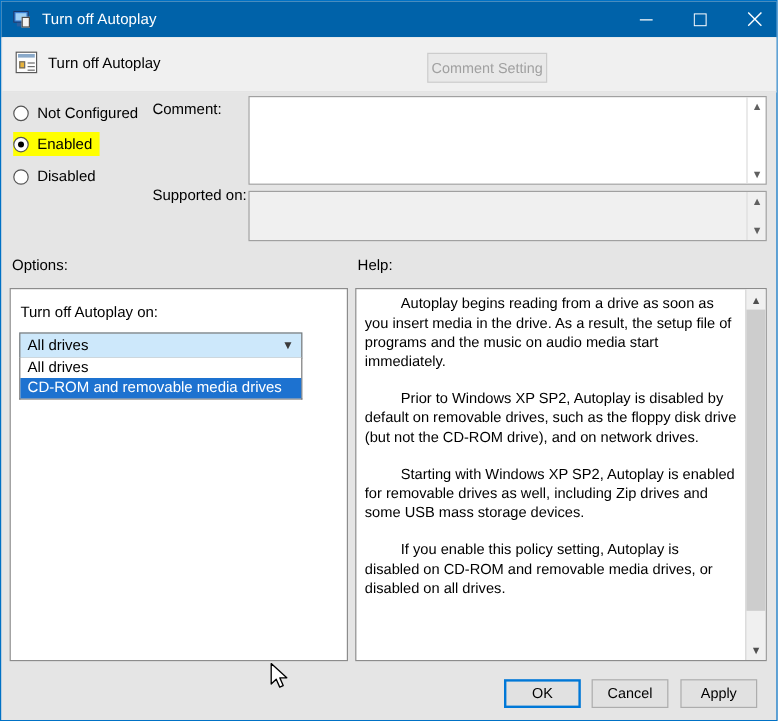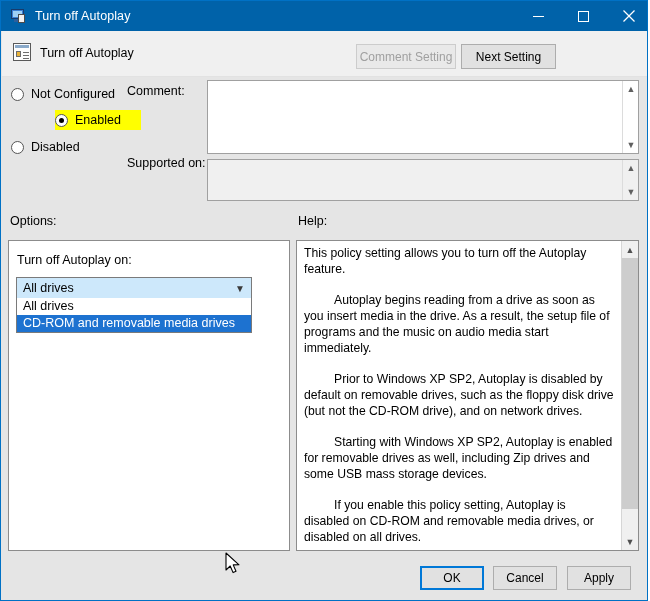--- a/index.html
+++ b/index.html
@@ -146,21 +146,21 @@
 
   
   .radio-row {
     position: absolute;
     left: 10px;
     height: 20px;
     display: flex;
     align-items: center;
   }
   #radio-not-configured { top: 83px; }
-  #radio-enabled { top: 109px; background: #ffff00; padding-right: 20px; margin-left: 44px; }
+  #radio-enabled { top: 109px; background: #ffff00; padding-right: 6px; }
   #radio-disabled { top: 136px; }
   .radio-mark {
     width: 13px; height: 13px;
     border: 1px solid #555555;
     border-radius: 50%;
     box-sizing: border-box;
     background: #fefefe;
     position: relative;
     flex: 0 0 auto;
   }
@@ -396,21 +396,20 @@
   <div id="header">
     <div id="header-icon">
       <div class="sq"></div>
       <div class="ln" style="top:8px"></div>
       <div class="ln" style="top:11px"></div>
       <div class="ln" style="top:14px"></div>
     </div>
     <div id="header-title">Turn off Autoplay</div>
   </div>
   <button class="topbtn" id="prev-setting">Comment Setting</button>
-  <button class="topbtn" id="next-setting">Next Setting</button>
 
   <div class="radio-row" id="radio-not-configured">
     <span class="radio-mark"></span>
     <span class="radio-label">Not Configured</span>
   </div>
   <div class="radio-row" id="radio-enabled">
     <span class="radio-mark on"></span>
     <span class="radio-label">Enabled</span>
   </div>
   <div class="radio-row" id="radio-disabled">
@@ -449,21 +448,20 @@
     </div>
     <div id="cursor">
       <svg width="18" height="25" viewBox="0 0 18 25">
         <path d="M1,1 L1,18 L5.2,14 L8.1,20.6 L11,19.3 L8.2,12.9 L14,12.8 Z" fill="#ffffff" stroke="#000000" stroke-width="1.1" stroke-linejoin="round"></path>
       </svg>
     </div>
   </div>
 
   <div id="help-panel">
     <div id="help-text">
-      <p>This policy setting allows you to turn off the Autoplay feature.</p>
       <p class="ind">Autoplay begins reading from a drive as soon as you insert media in the drive. As a result, the setup file of programs and the music on audio media start immediately.</p>
       <p class="ind">Prior to Windows XP SP2, Autoplay is disabled by default on removable drives, such as the floppy disk drive (but not the CD-ROM drive), and on network drives.</p>
       <p class="ind">Starting with Windows XP SP2, Autoplay is enabled for removable drives as well, including Zip drives and some USB mass storage devices.</p>
       <p class="ind">If you enable this policy setting, Autoplay is disabled on CD-ROM and removable media drives, or disabled on all drives.</p>
 
     </div>
     <div id="help-scroll">
       <div class="sarr up">▲</div>
       <div id="help-thumb"></div>
       <div class="sarr dn">▼</div>

